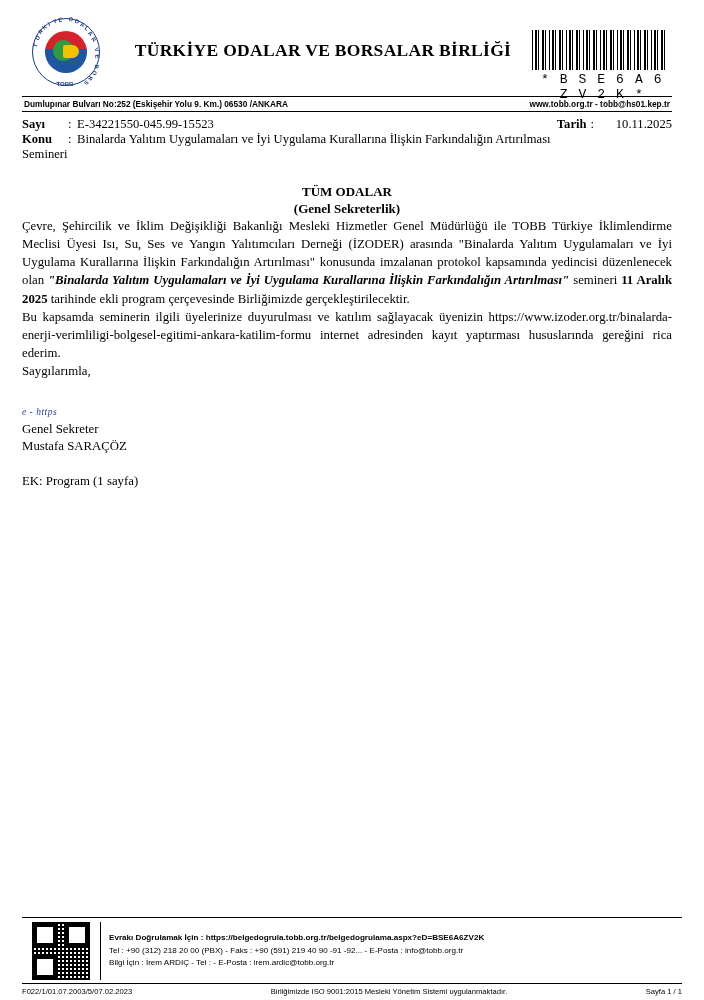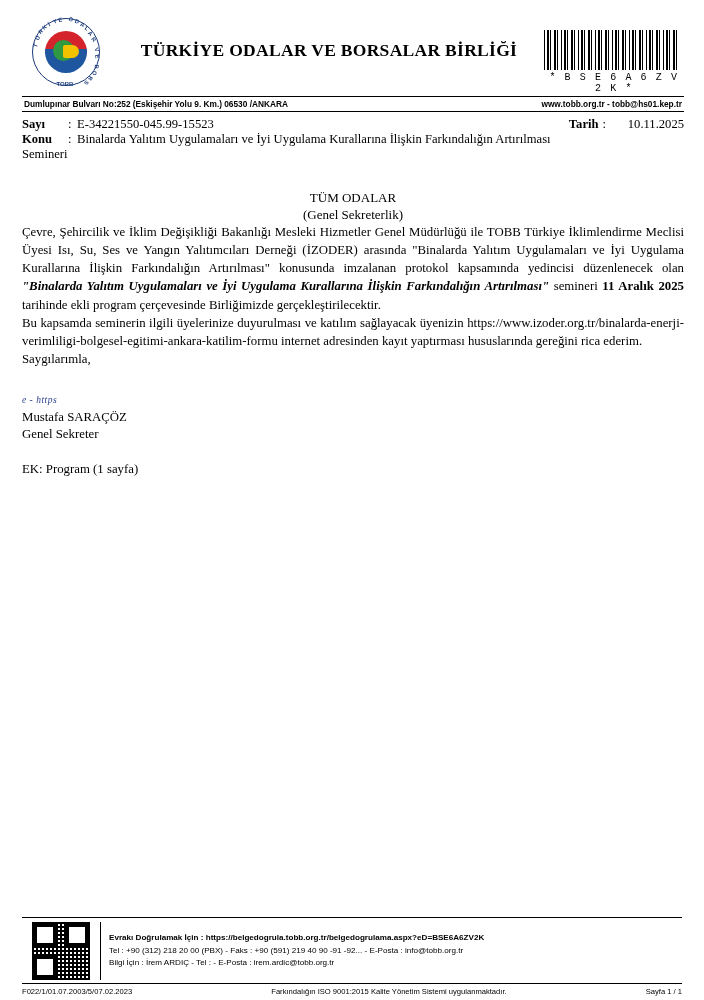--- a/index.html
+++ b/index.html
@@ -13,21 +13,21 @@
     font-family: "Liberation Serif", serif;
     color: #000;
     position: relative;
     overflow: hidden;
   }
   .page {
     position: relative;
     width: 704px;
     height: 1000px;
     box-sizing: border-box;
-    padding: 14px 20px 0 22px;
+    padding: 14px 32px 0 22px;
   }
 
   
   .header {
     display: flex;
     align-items: flex-start;
     height: 80px;
   }
   .logo {
     width: 86px;
@@ -143,21 +143,21 @@
       to right,
       #000 0px, #000 1px, #fff 1px, #fff 3px,
       #000 3px, #000 5px, #fff 5px, #fff 6px,
       #000 6px, #000 7px, #fff 7px, #fff 10px,
       #000 10px, #000 12px, #fff 12px, #fff 13px,
       #000 13px, #000 14px, #fff 14px, #fff 17px
     );
   }
   .barcode-text {
     font-family: "Liberation Mono", monospace;
-    font-size: 10px;
+    font-size: 13px;
     letter-spacing: 1.6px;
     margin-top: 2px;
   }
 
   
   .addr-rule {
     border-top: 1.2px solid #000;
     margin-top: 2px;
   }
   .addr-row {
@@ -195,23 +195,23 @@
     flex: 0 0 auto;
     display: flex;
     gap: 4px;
   }
   .meta-right b { font-weight: bold; }
   .date-val { width: 74px; text-align: right; }
 
   
   .to-block {
     text-align: center;
-    margin-top: 28px;
+    margin-top: 22px;
     font-size: 13px;
-    font-weight: normal;
+    font-weight: bold;
   }
   .to-block .sub {
     margin-top: 1px;
   }
 
   p.body {
     margin: 0;
     text-align: justify;
     font-size: 12.8px;
     line-height: 1.42;
@@ -388,40 +388,40 @@
   </div>
 
   <p class="body para1"><span>Çevre, Şehircilik ve İklim Değişikliği Bakanlığı Mesleki Hizmetler Genel Müdürlüğü ile TOBB Türkiye İklimlendirme Meclisi Üyesi Isı, Su, Ses ve Yangın Yalıtımcıları Derneği (İZODER) arasında "Binalarda Yalıtım Uygulamaları ve İyi Uygulama Kurallarına İlişkin Farkındalığın Artırılması" konusunda imzalanan protokol kapsamında yedincisi düzenlenecek olan </span><span class="bi">"Binalarda Yalıtım Uygulamaları ve İyi Uygulama Kurallarına İlişkin Farkındalığın Artırılması"</span><span> semineri </span><span class="b">11 Aralık 2025</span><span> tarihinde ekli program çerçevesinde Birliğimizde gerçekleştirilecektir.</span></p>
 
   <p class="body para2"><span>Bu kapsamda seminerin ilgili üyelerinize duyurulması ve katılım sağlayacak üyenizin </span><span>https://www.izoder.org.tr/binalarda-enerji-verimliligi-bolgesel-egitimi-ankara-katilim-formu</span><span> internet adresinden kayıt yaptırması hususlarında gereğini rica ederim.</span></p>
 
   <p class="body para3">Saygılarımla,</p>
 
   <div class="sign">
     <div class="e-imza">e - https</div>
+    <div>Genel Sekreter</div>
     <div>Mustafa SARAÇÖZ</div>
-    <div>Genel Sekreter</div>
   </div>
 
   <div class="ek">EK: Program (1 sayfa)</div>
 
   <div class="footer">
     <div class="footer-rule"></div>
     <div class="footer-main">
       <div class="qr">
           <span class="qr-bl"></span>
         </div>
       <div class="vline"></div>
       <div class="footer-lines">
         <div class="l1">Evrakı Doğrulamak İçin : https://belgedogrula.tobb.org.tr/belgedogrulama.aspx?eD=BSE6A6ZV2K</div>
         <div>Tel : +90 (312) 218 20 00 (PBX)  -  Faks : +90 (591) 219 40 90 -91 -92... -  E-Posta : info@tobb.org.tr</div>
         <div>Bilgi İçin : İrem ARDIÇ                -  Tel : -  E-Posta : irem.ardic@tobb.org.tr</div>
       </div>
     </div>
     <div class="footer-bottom-rule"></div>
     <div class="footer-bottom">
       <div>F022/1/01.07.2003/5/07.02.2023</div>
-      <div class="center">Farkındalığın ISO 9001:2015 Kalite Yönetim Sistemi uygulanmaktadır.</div>
+      <div class="center">Birliğimizde ISO 9001:2015 Mesleki Yönetim Sistemi uygulanmaktadır.</div>
       <div>Sayfa 1 / 1</div>
     </div>
   </div>
 
 </div>
 
 </body></html>

